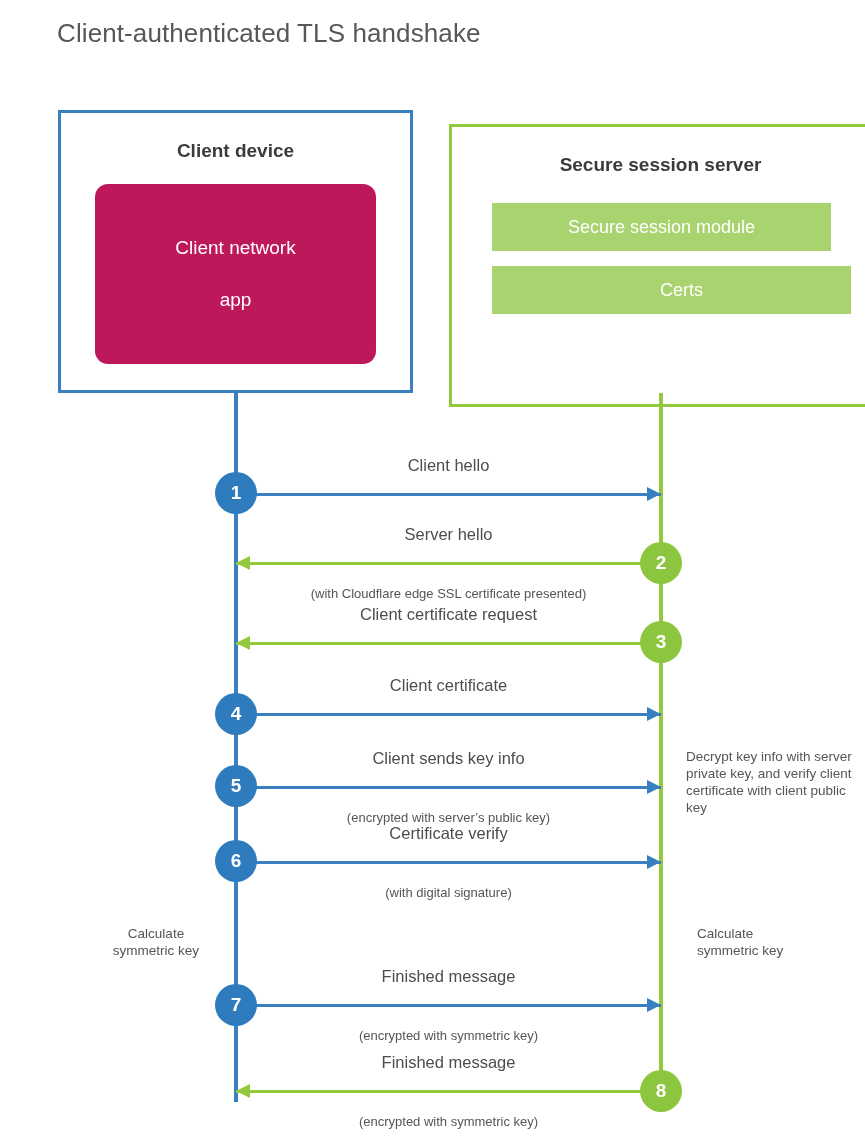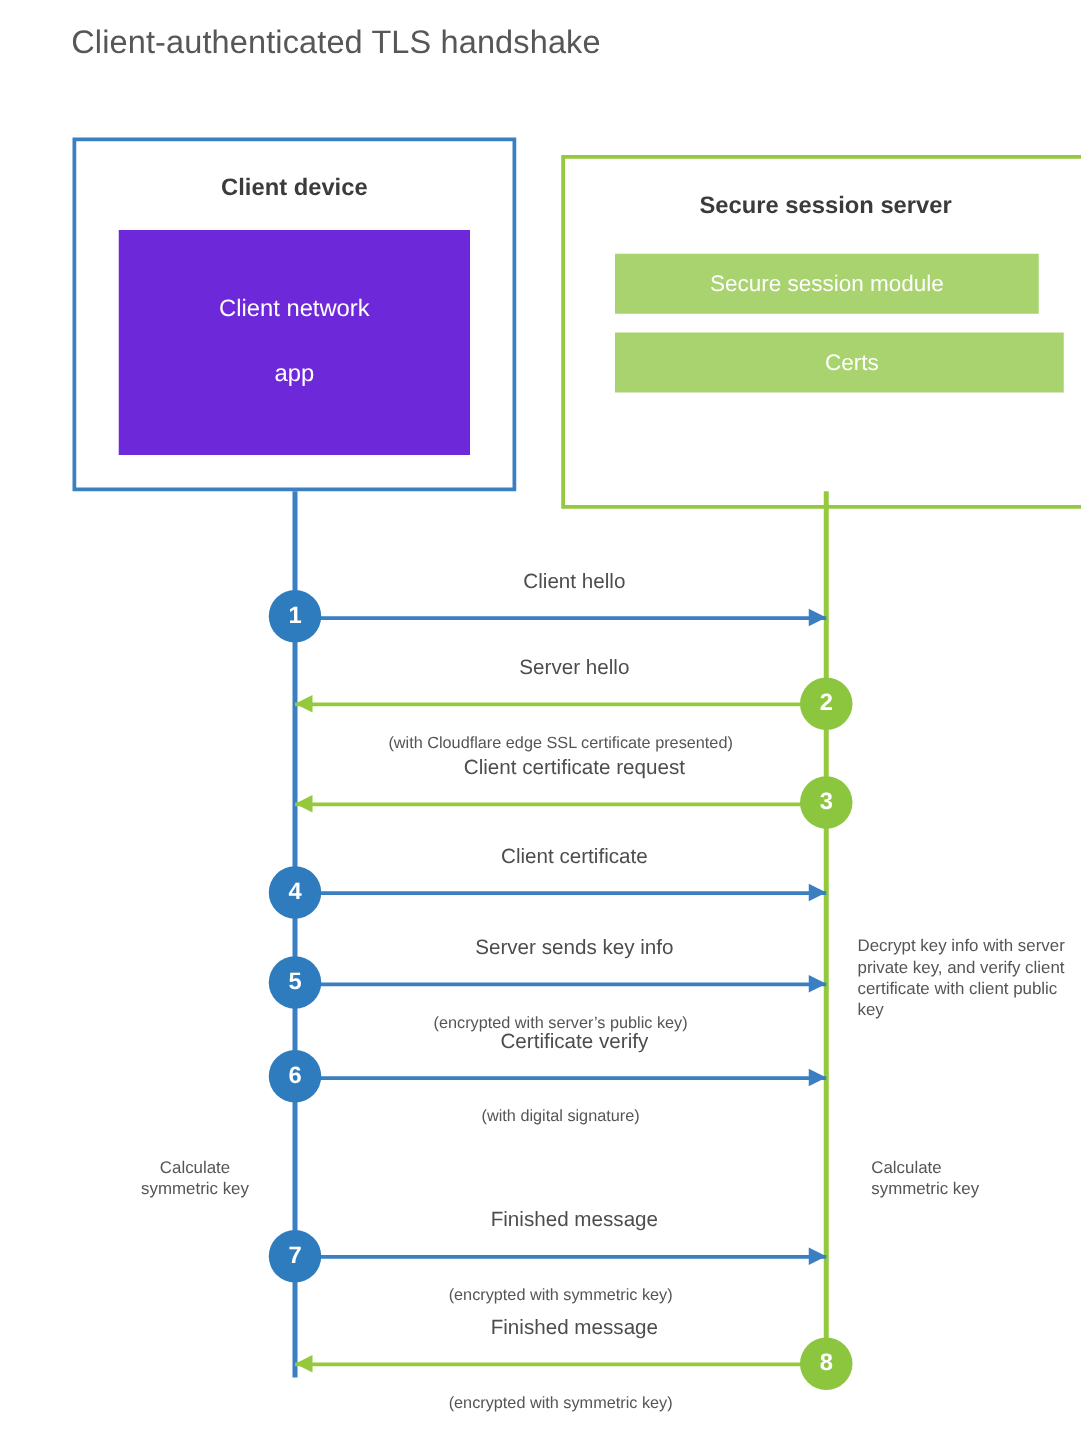--- a/index.html
+++ b/index.html
@@ -65,28 +65,29 @@
     color: #3b3b3b;
   }
 
   
   .client-app-block {
     position: absolute;
     left: 34px;
     top: 71px;
     width: 281px;
     height: 180px;
-    background: #6d28d9;
+    background: #be185d;
     color: #ffffff;
     font-size: 19px;
     line-height: 26px;
     text-align: center;
     display: flex;
     align-items: center;
     justify-content: center;
+    border-radius: 13px;
   }
   .client-app-block span { display: block; padding: 0 10px; }
 
   .server-block {
     position: absolute;
     left: 40px;
     width: 339px;
     height: 48px;
     background: #a9d36f;
     color: #ffffff;
@@ -138,21 +139,21 @@
     border-left: 14px solid #3a7fc1;
   }
   .msg.to-client .line { background: #95c93d; left: 0; }
   .msg.to-client .head {
     left: 0;
     border-right: 14px solid #95c93d;
   }
 
   .msg-label {
     position: absolute;
-    left: 11px;
+    left: 0;
     width: 100%;
     text-align: center;
     white-space: nowrap;
     font-size: 16.5px;
     color: #4d4d4d;
     top: -37px;
   }
   .msg-sublabel {
     position: absolute;
     left: 0;
@@ -241,21 +242,21 @@
   <div class="msg to-server" style="left:209px; top:713px; width:425px;">
     <div class="line" style="width:425px;"></div>
     <div class="head"></div>
     <div class="msg-label">Client certificate</div>
   </div>
   <div class="step-circle blue" style="left:188px; top:693px;">4</div>
 
   <div class="msg to-server" style="left:209px; top:786px; width:425px;">
     <div class="line" style="width:425px;"></div>
     <div class="head"></div>
-    <div class="msg-label">Server sends key info</div>
+    <div class="msg-label">Client sends key info</div>
     <div class="msg-sublabel">(encrypted with server’s public key)</div>
   </div>
   <div class="step-circle blue" style="left:188px; top:765px;">5</div>
 
   <div class="side-note right" style="left:659px; top:748px; width:180px;">Decrypt key info with server private key, and verify client certificate with client public key</div>
 
   <div class="msg to-server" style="left:209px; top:861px; width:425px;">
     <div class="line" style="width:425px;"></div>
     <div class="head"></div>
     <div class="msg-label">Certificate verify</div>

